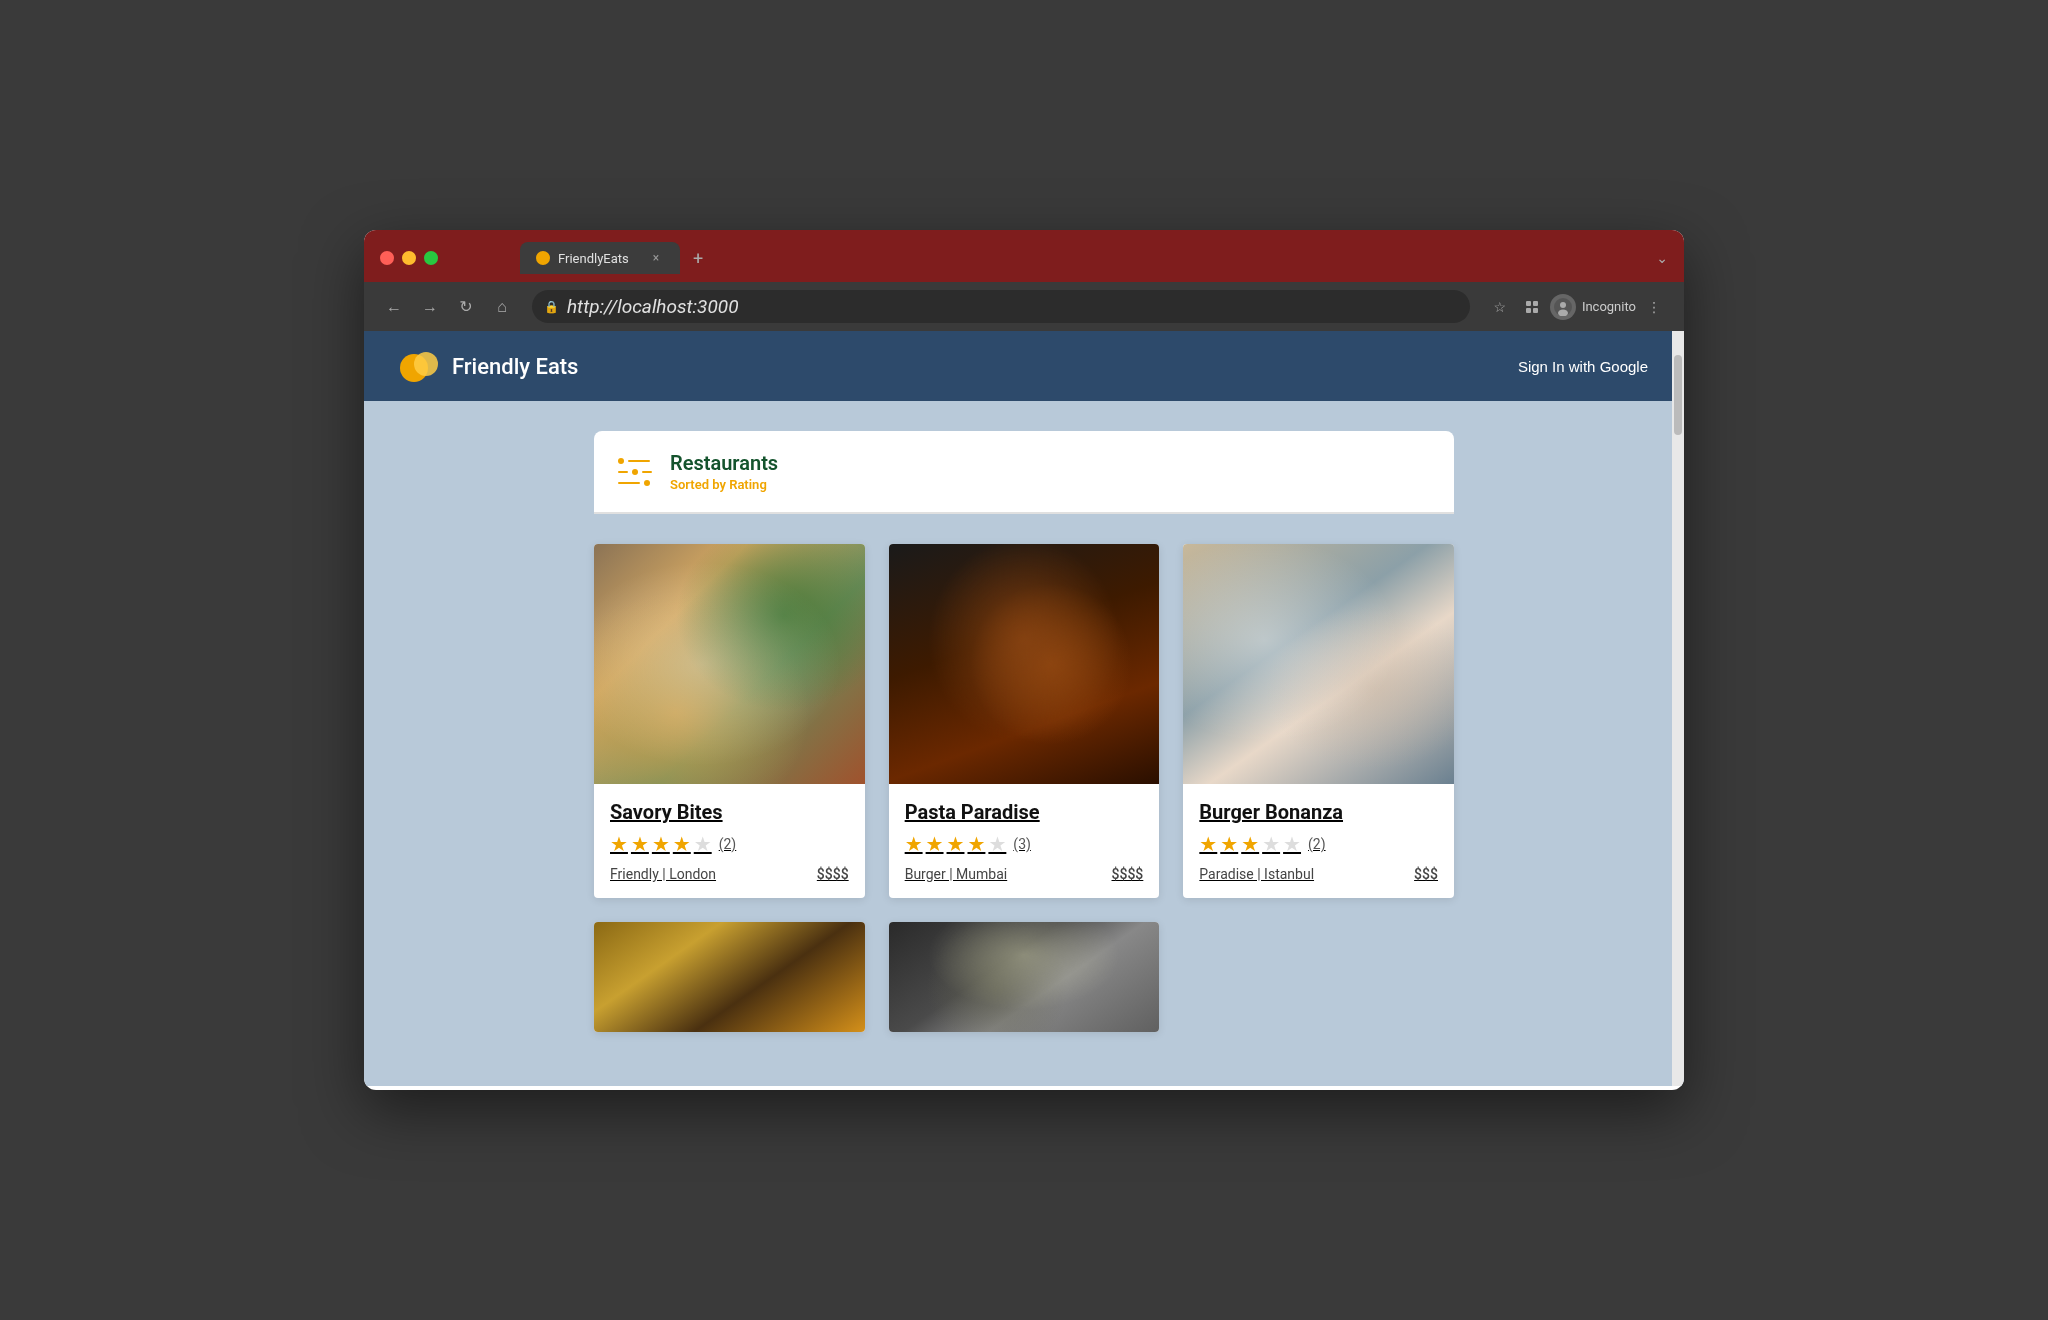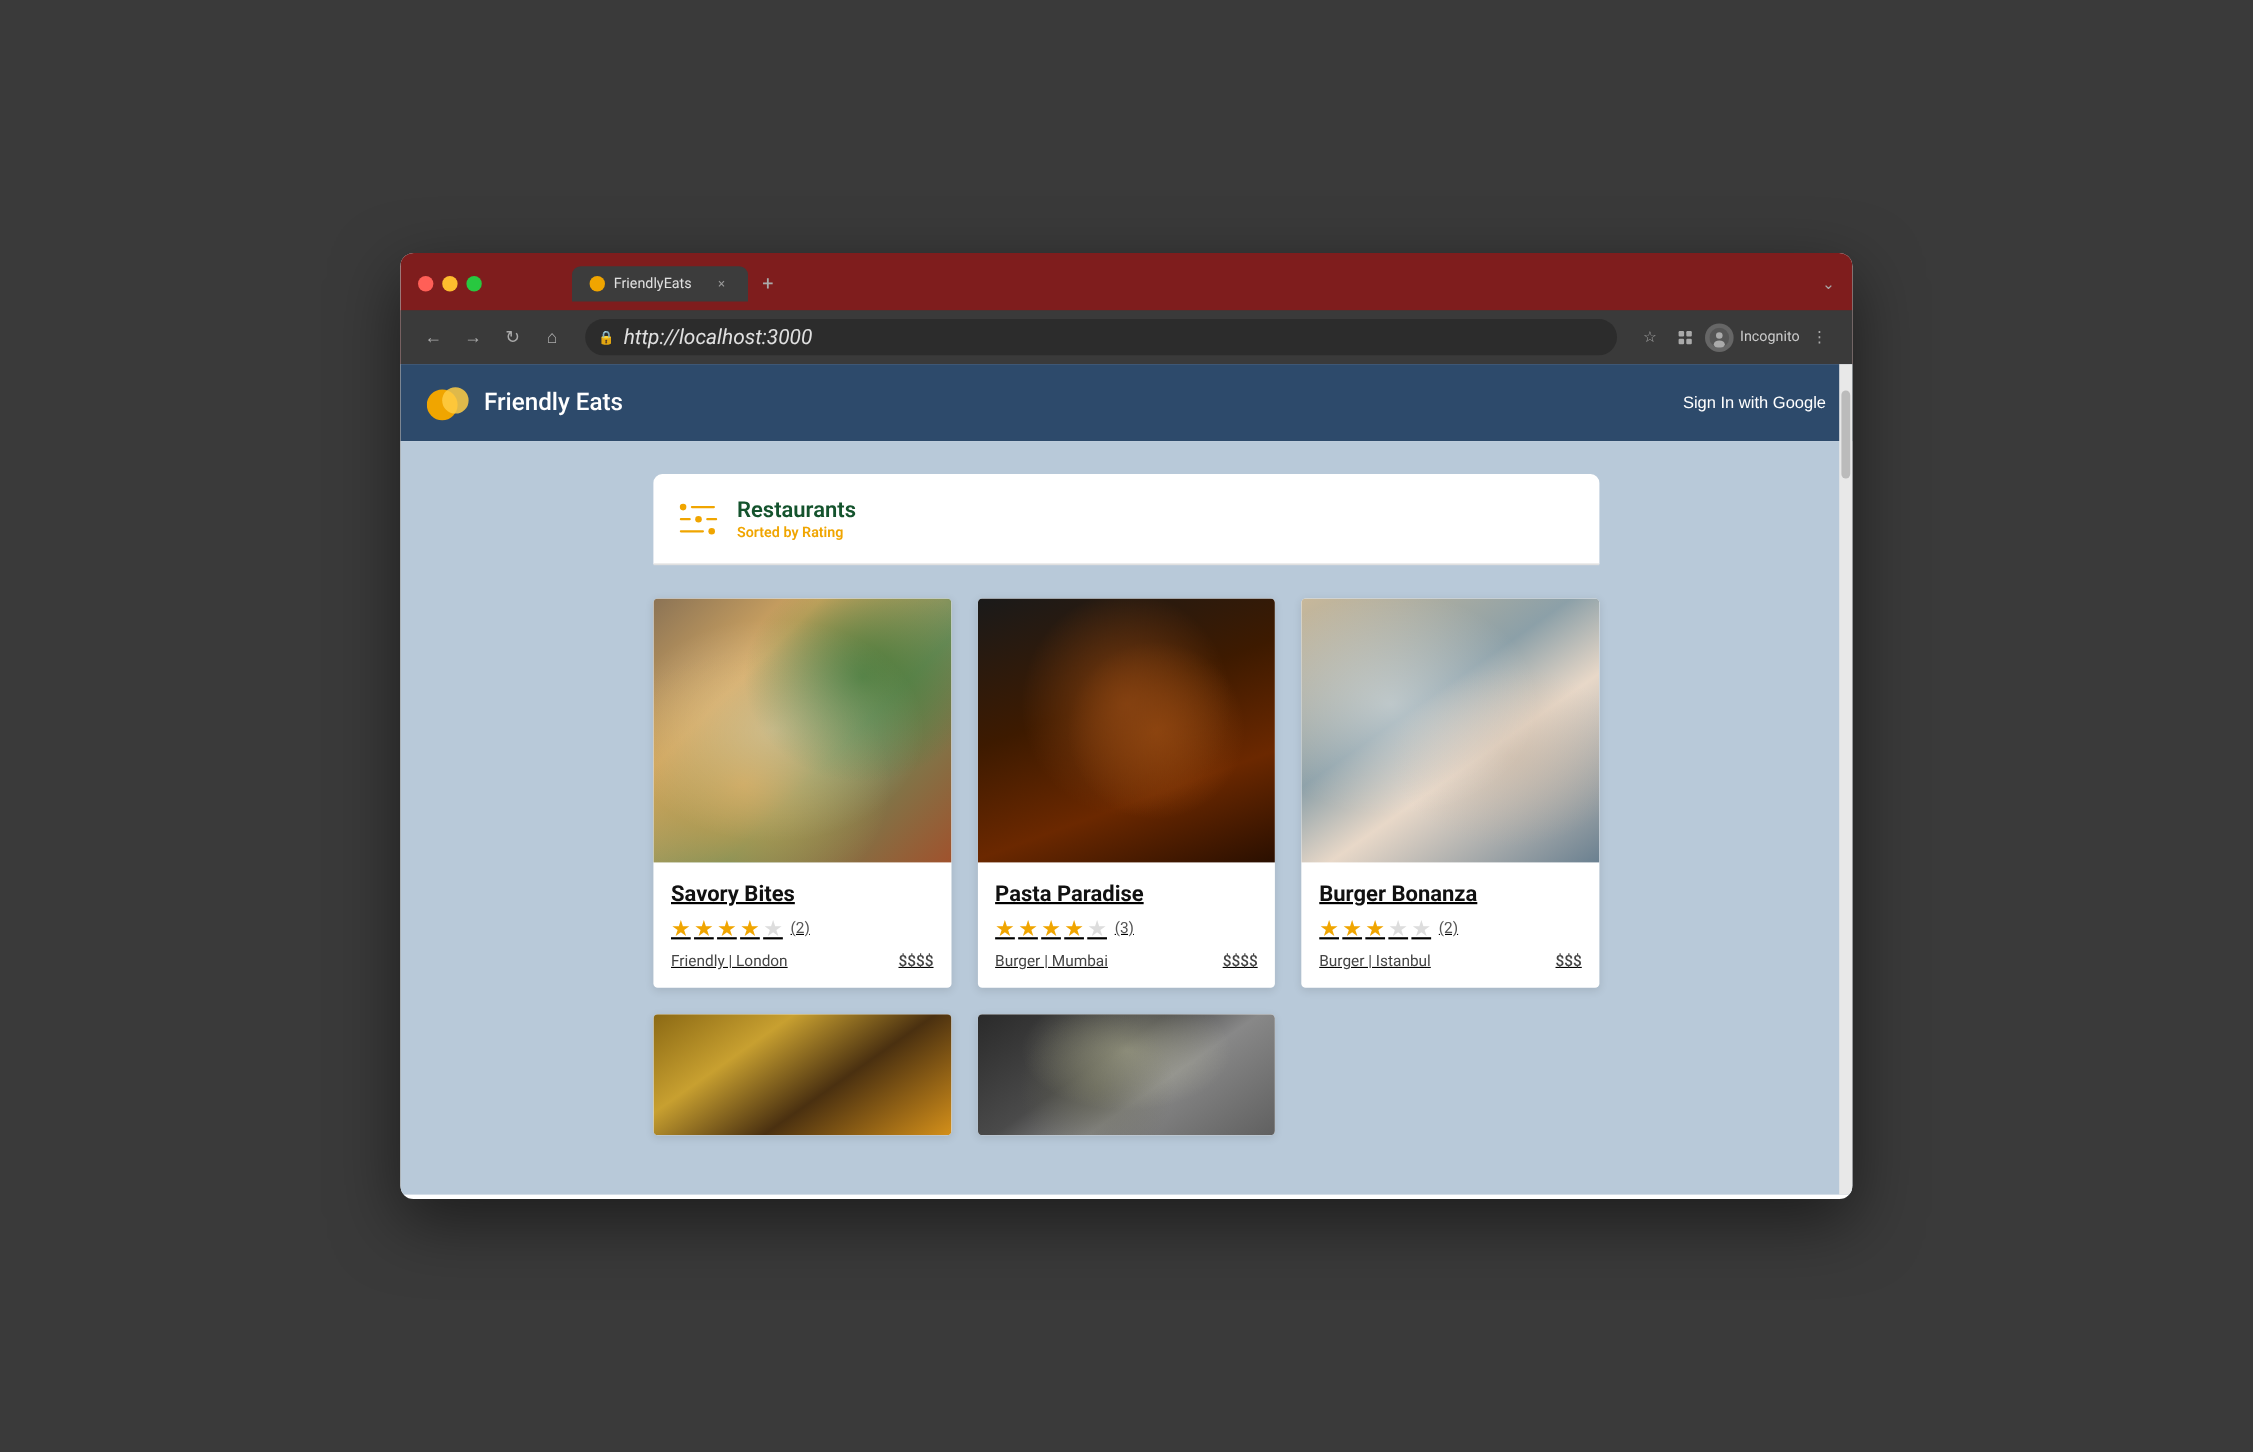--- a/index.html
+++ b/index.html
@@ -192,21 +192,21 @@
       justify-content: center;
       font-size: 14px;
     }
 
     
     .app-header {
       background: #2d4a6b;
       display: flex;
       align-items: center;
       justify-content: space-between;
-      padding: 0 24px;
+      padding: 0 36px;
       height: 70px;
     }
 
     .app-logo {
       display: flex;
       align-items: center;
       gap: 12px;
     }
 
     .logo-icon {
@@ -587,21 +587,21 @@
           <div class="restaurant-name">Burger Bonanza</div>
           <div class="star-rating">
             <span class="star star-filled">★</span>
                   <span class="star star-filled">★</span>
                   <span class="star star-filled">★</span>
                   <span class="star star-empty">★</span>
                   <span class="star star-empty">★</span>
             <span class="review-count">(2)</span>
           </div>
           <div class="restaurant-meta">
-            <span class="cuisine-location">Burger | Istanbul</span>
+            <span class="cuisine-location">Paradise | Istanbul</span>
             <span class="price">$$$</span>
           </div>
         </div>
       </div>
     </div>
 
         <div class="restaurant-grid" id="restaurant-grid-row2">
 
       <div class="restaurant-card">
         <div class="restaurant-image food-img-4" style="height:110px; overflow:hidden;"></div>

